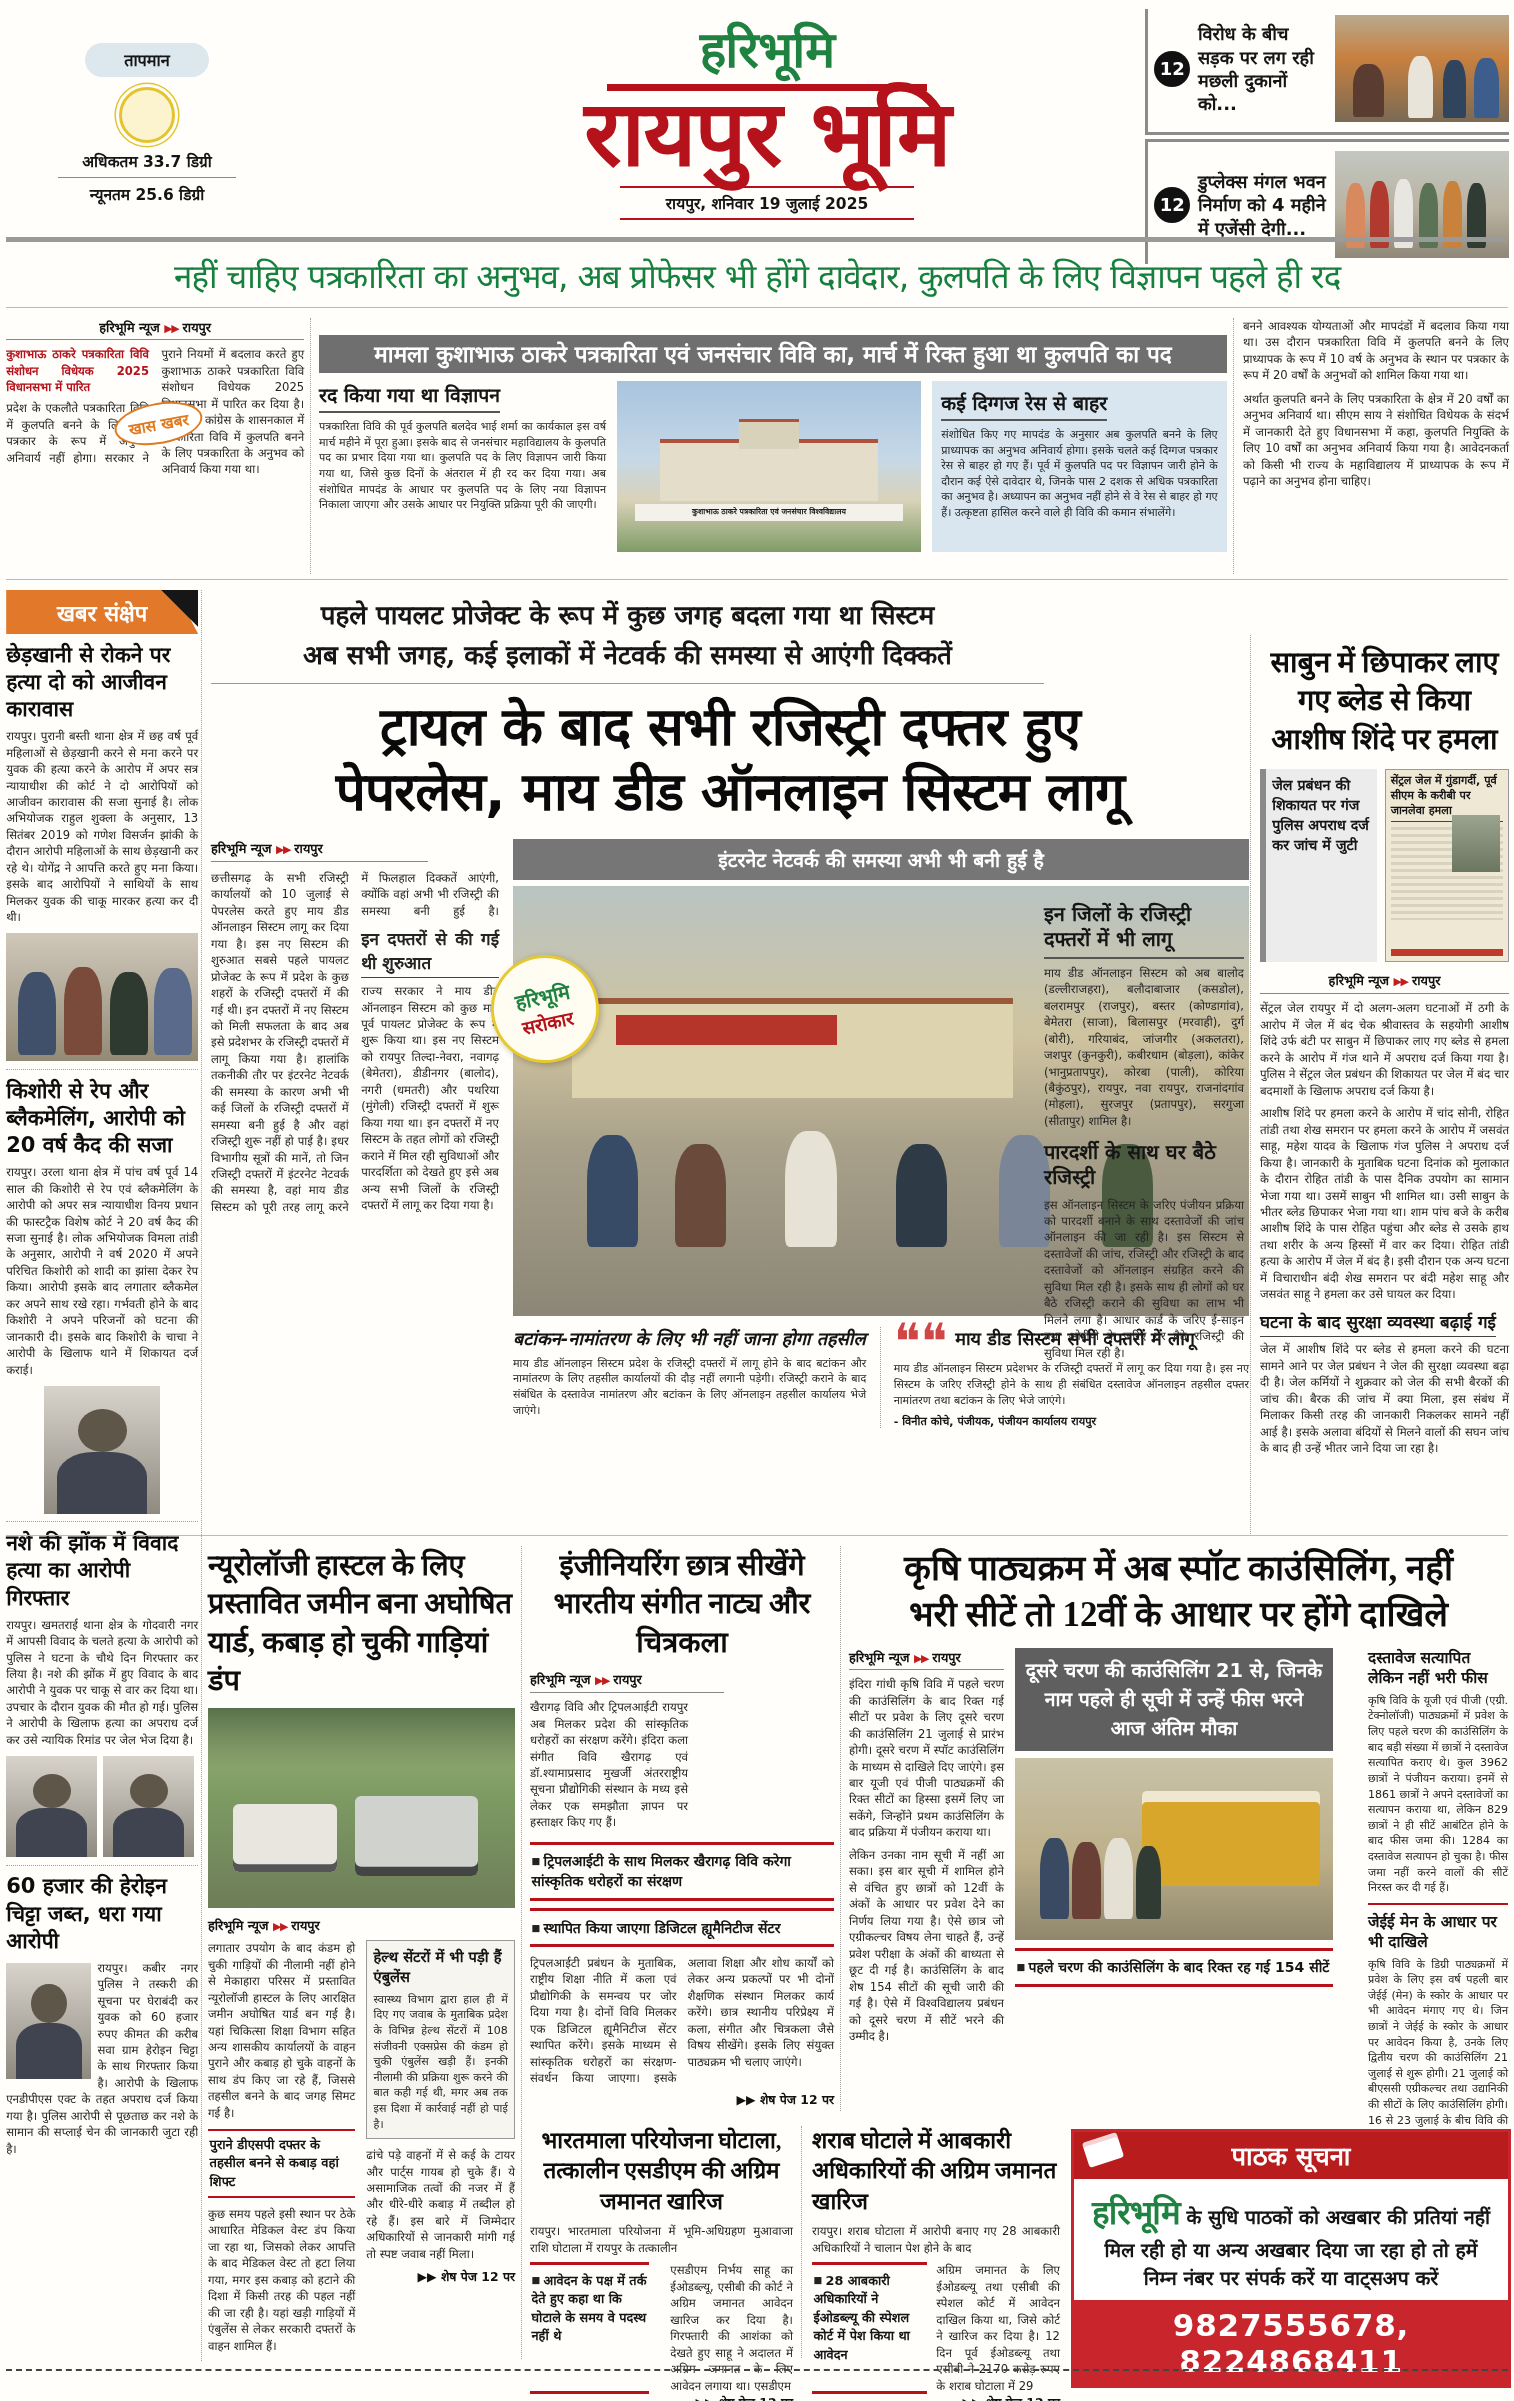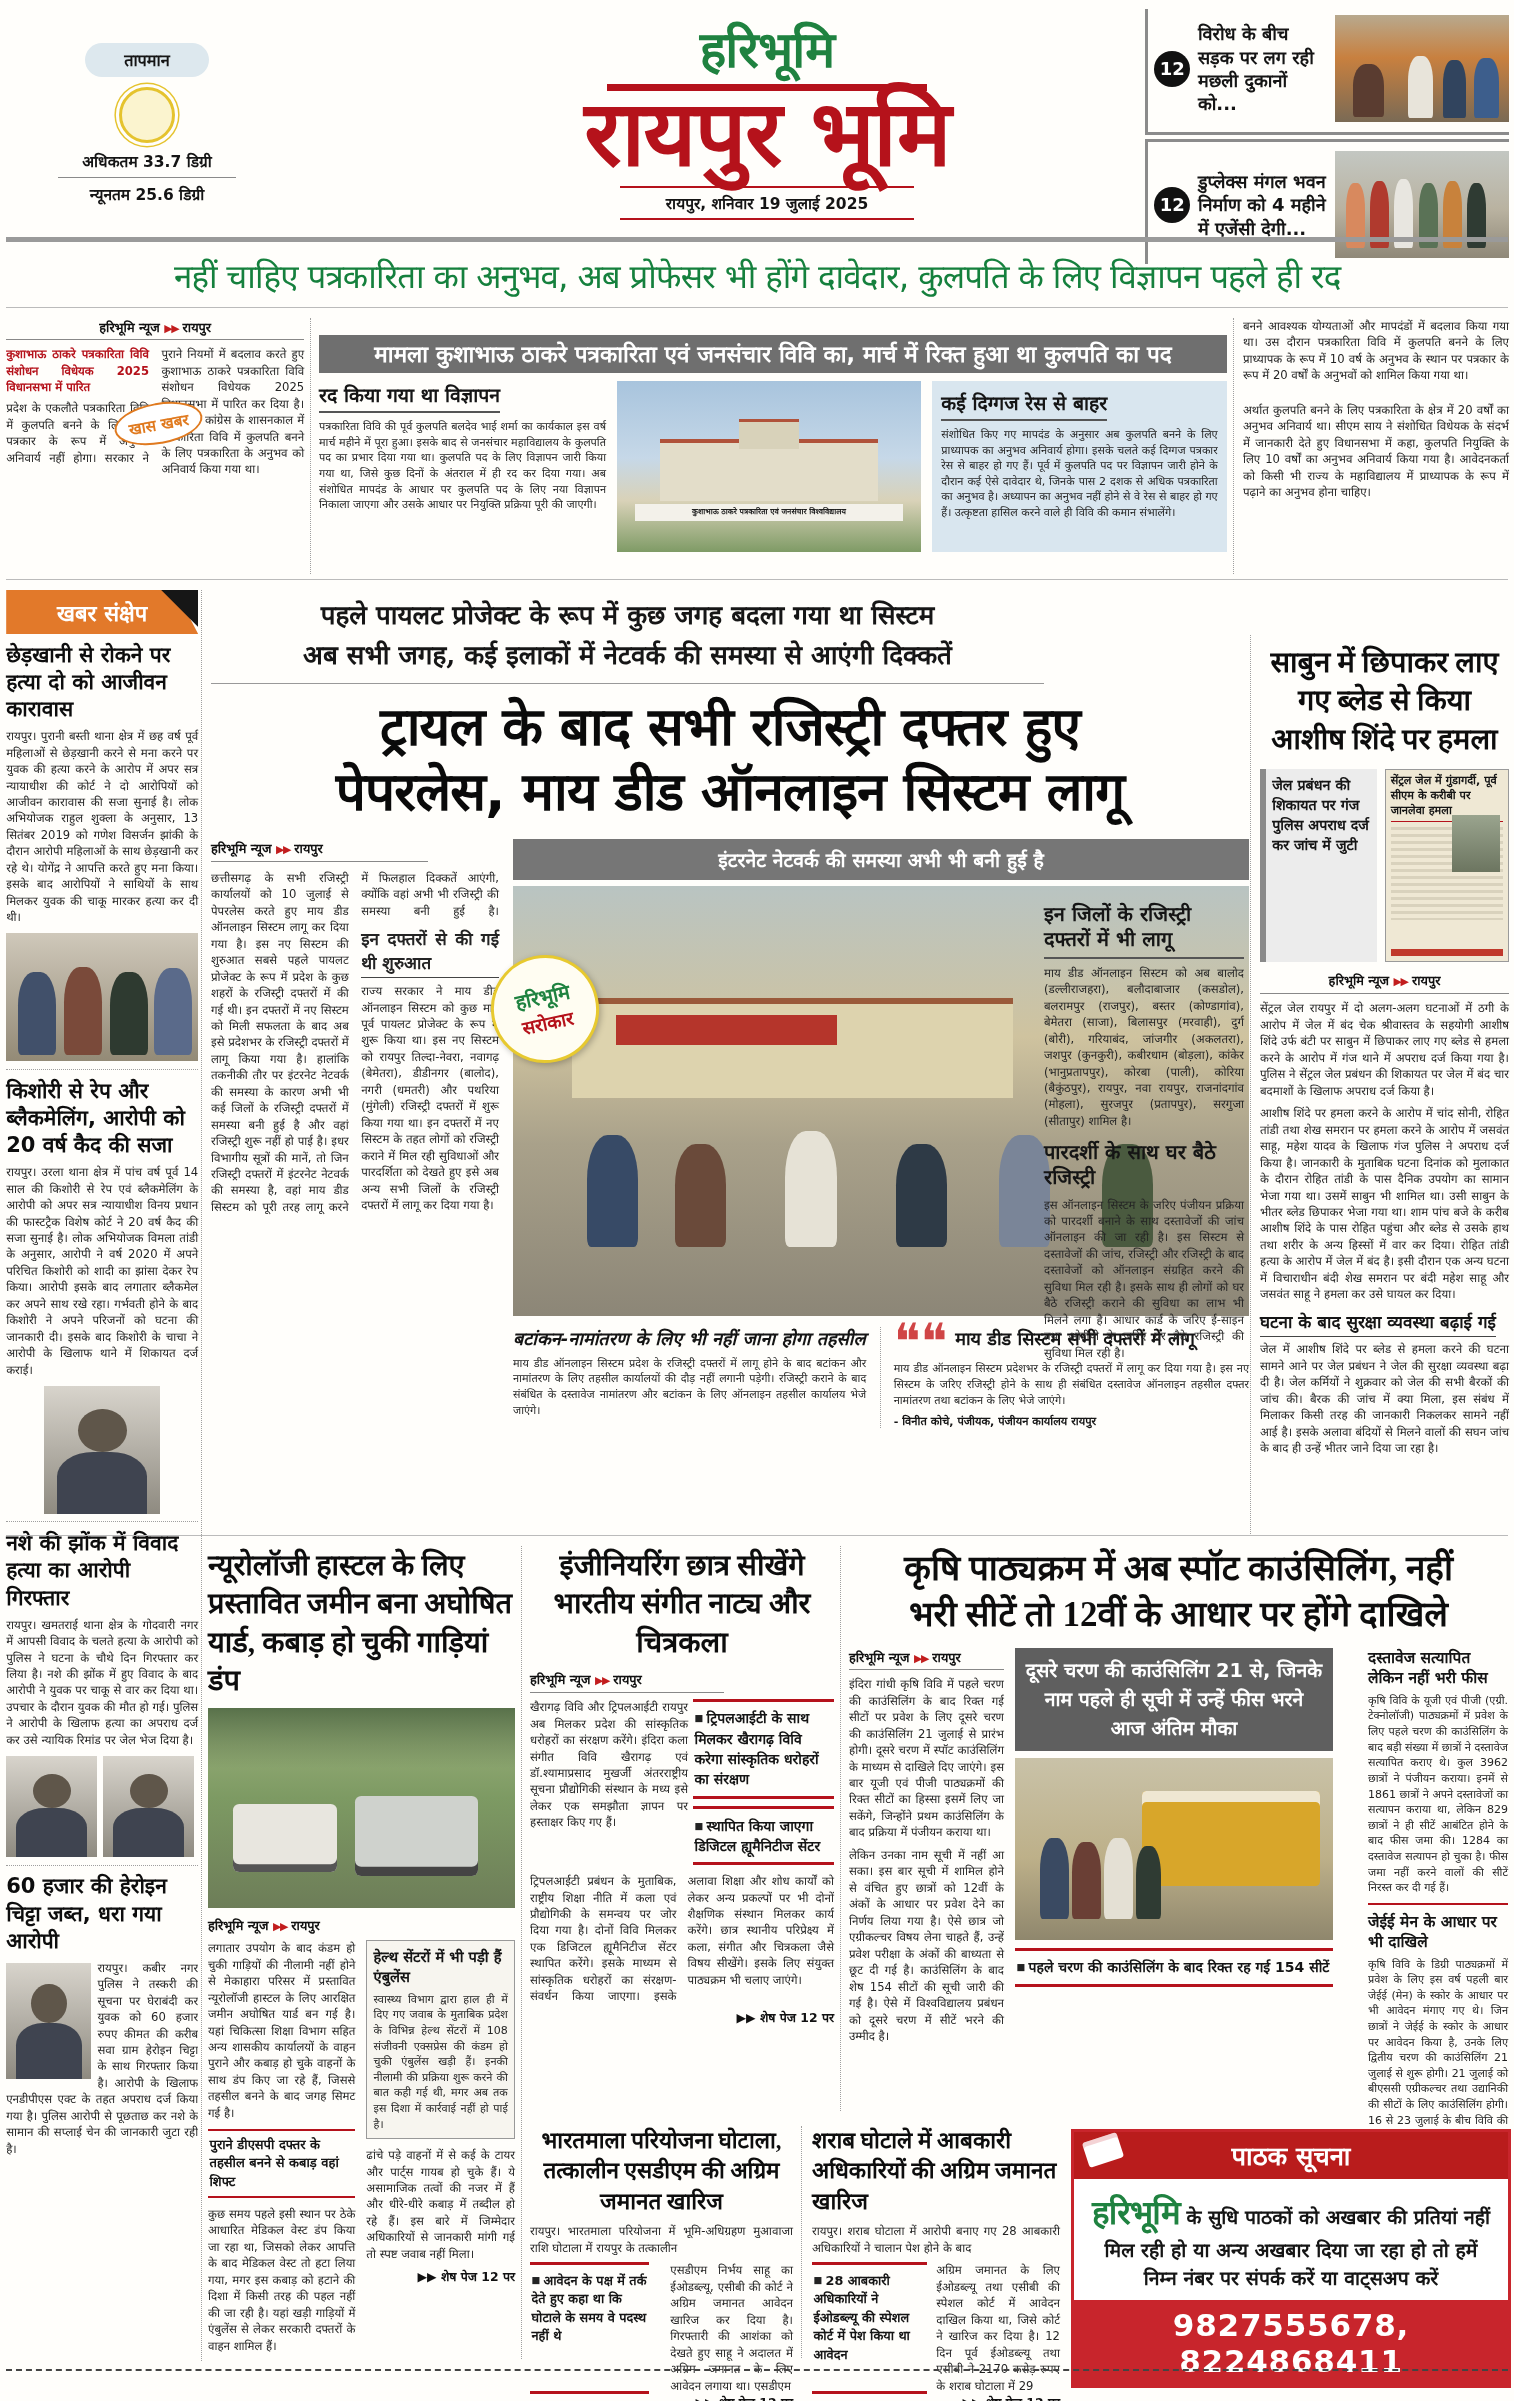--- a/index.html
+++ b/index.html
@@ -114,21 +114,21 @@
         <div class="boxhead">कई दिग्गज रेस से बाहर</div>
         <div class="jtxt small">संशोधित किए गए मापदंड के अनुसार अब कुलपति बनने के लिए प्राध्यापक का अनुभव अनिवार्य होगा। इसके चलते कई दिग्गज पत्रकार रेस से बाहर हो गए हैं। पूर्व में कुलपति पद पर विज्ञापन जारी होने के दौरान कई ऐसे दावेदार थे, जिनके पास 2 दशक से अधिक पत्रकारिता का अनुभव है। अध्यापन का अनुभव नहीं होने से वे रेस से बाहर हो गए हैं। उत्कृष्टता हासिल करने वाले ही विवि की कमान संभालेंगे।</div>
       </div>
     </div>
   </div>
 
   <div class="abs vsep" style="left:1233px;top:318px;height:256px;"></div>
 
   <div class="abs" style="left:1243px;top:318px;width:266px;height:310px;">
     <div class="jtxt">बनने आवश्यक योग्यताओं और मापदंडों में बदलाव किया गया था। उस दौरान पत्रकारिता विवि में कुलपति बनने के लिए प्राध्यापक के रूप में 10 वर्ष के अनुभव के स्थान पर पत्रकार के रूप में 20 वर्षों के अनुभवों को शामिल किया गया था।</div>
-    <div class="jtxt" style="margin-top:18px;">अर्थात कुलपति बनने के लिए पत्रकारिता के क्षेत्र में 20 वर्षों का अनुभव अनिवार्य था। सीएम साय ने संशोधित विधेयक के संदर्भ में जानकारी देते हुए विधानसभा में कहा, कुलपति नियुक्ति के लिए 10 वर्षों का अनुभव अनिवार्य किया गया है। आवेदनकर्ता को किसी भी राज्य के महाविद्यालय में प्राध्यापक के रूप में पढ़ाने का अनुभव होना चाहिए।</div>
+    <div class="jtxt" style="margin-top:7px;">अर्थात कुलपति बनने के लिए पत्रकारिता के क्षेत्र में 20 वर्षों का अनुभव अनिवार्य था। सीएम साय ने संशोधित विधेयक के संदर्भ में जानकारी देते हुए विधानसभा में कहा, कुलपति नियुक्ति के लिए 10 वर्षों का अनुभव अनिवार्य किया गया है। आवेदनकर्ता को किसी भी राज्य के महाविद्यालय में प्राध्यापक के रूप में पढ़ाने का अनुभव होना चाहिए।</div>
   </div>
 
   <div class="abs" style="left:6.2px;top:579px;width:1502px;border-bottom:1.5px solid #bbb;"></div>
 
   <div class="abs" style="left:6.2px;top:590px;width:192px;">
     <div style="position:relative;background:#e2792a;color:#fff;font-weight:800;font-size:22px;text-align:center;padding:7px 0;clip-path:polygon(0 0,88% 0,100% 100%,0 100%);">खबर संक्षेप</div>
     <div style="position:absolute;right:0;top:0;width:37px;height:37px;background:#161616;clip-path:polygon(100% 0,100% 100%,0 0);"></div>
 
     <div>
       <div class="sb-title">छेड़खानी से रोकने पर हत्या दो को आजीवन कारावास</div>
@@ -289,21 +289,21 @@
     </div>
   </div>
 
   <div class="abs vsep" style="left:521px;top:1546px;height:813px;"></div>
 
   <div class="abs" style="left:530px;top:1546px;width:304px;">
     <div class="big3" style="font-size:29px;line-height:1.32;text-align:center;">इंजीनियरिंग छात्र सीखेंगे भारतीय संगीत नाट्य और चित्रकला</div>
     <div class="byline" style="margin:9.3px 0 6.2px;border-bottom:1.5px solid #888;padding-bottom:3.9px;width:194px;">
       <span>हरिभूमि न्यूज</span> <span class="arr">▶▶</span> <span>रायपुर</span>
     </div>
-    <div style="display:flex;gap:5px;">
+    <div style="display:flex;gap:11px;flex-direction:column;">
       <div class="jtxt" style="width:52%;">खैरागढ़ विवि और ट्रिपलआईटी रायपुर अब मिलकर प्रदेश की सांस्कृतिक धरोहरों का संरक्षण करेंगे। इंदिरा कला संगीत विवि खैरागढ़ एवं डॉ.श्यामाप्रसाद मुखर्जी अंतरराष्ट्रीय सूचना प्रौद्योगिकी संस्थान के मध्य इसे लेकर एक समझौता ज्ञापन पर हस्ताक्षर किए गए हैं।</div>
       <div style="flex:1;">
         <div class="redbul"><span class="sq">■ </span><span>ट्रिपलआईटी के साथ मिलकर खैरागढ़ विवि करेगा सांस्कृतिक धरोहरों का संरक्षण</span></div>
         <div class="redbul" style="border-top:none;margin-top:7.7px;border-top:3.1px solid #b5121b;"><span class="sq">■ </span><span>स्थापित किया जाएगा डिजिटल ह्यूमैनिटीज सेंटर</span></div>
       </div>
     </div>
     <div class="jtxt" style="columns:2;column-gap:11px;margin-top:7.7px;">ट्रिपलआईटी प्रबंधन के मुताबिक, राष्ट्रीय शिक्षा नीति में कला एवं प्रौद्योगिकी के समन्वय पर जोर दिया गया है। दोनों विवि मिलकर एक डिजिटल ह्यूमैनिटीज सेंटर स्थापित करेंगे। इसके माध्यम से सांस्कृतिक धरोहरों का संरक्षण-संवर्धन किया जाएगा। इसके अलावा शिक्षा और शोध कार्यों को लेकर अन्य प्रकल्पों पर भी दोनों शैक्षणिक संस्थान मिलकर कार्य करेंगे। छात्र स्थानीय परिप्रेक्ष्य में कला, संगीत और चित्रकला जैसे विषय सीखेंगे। इसके लिए संयुक्त पाठ्यक्रम भी चलाए जाएंगे।</div>
     <div class="cont" style="margin-top:4.6px;">▶▶ शेष पेज 12 पर</div>
   </div>
 

